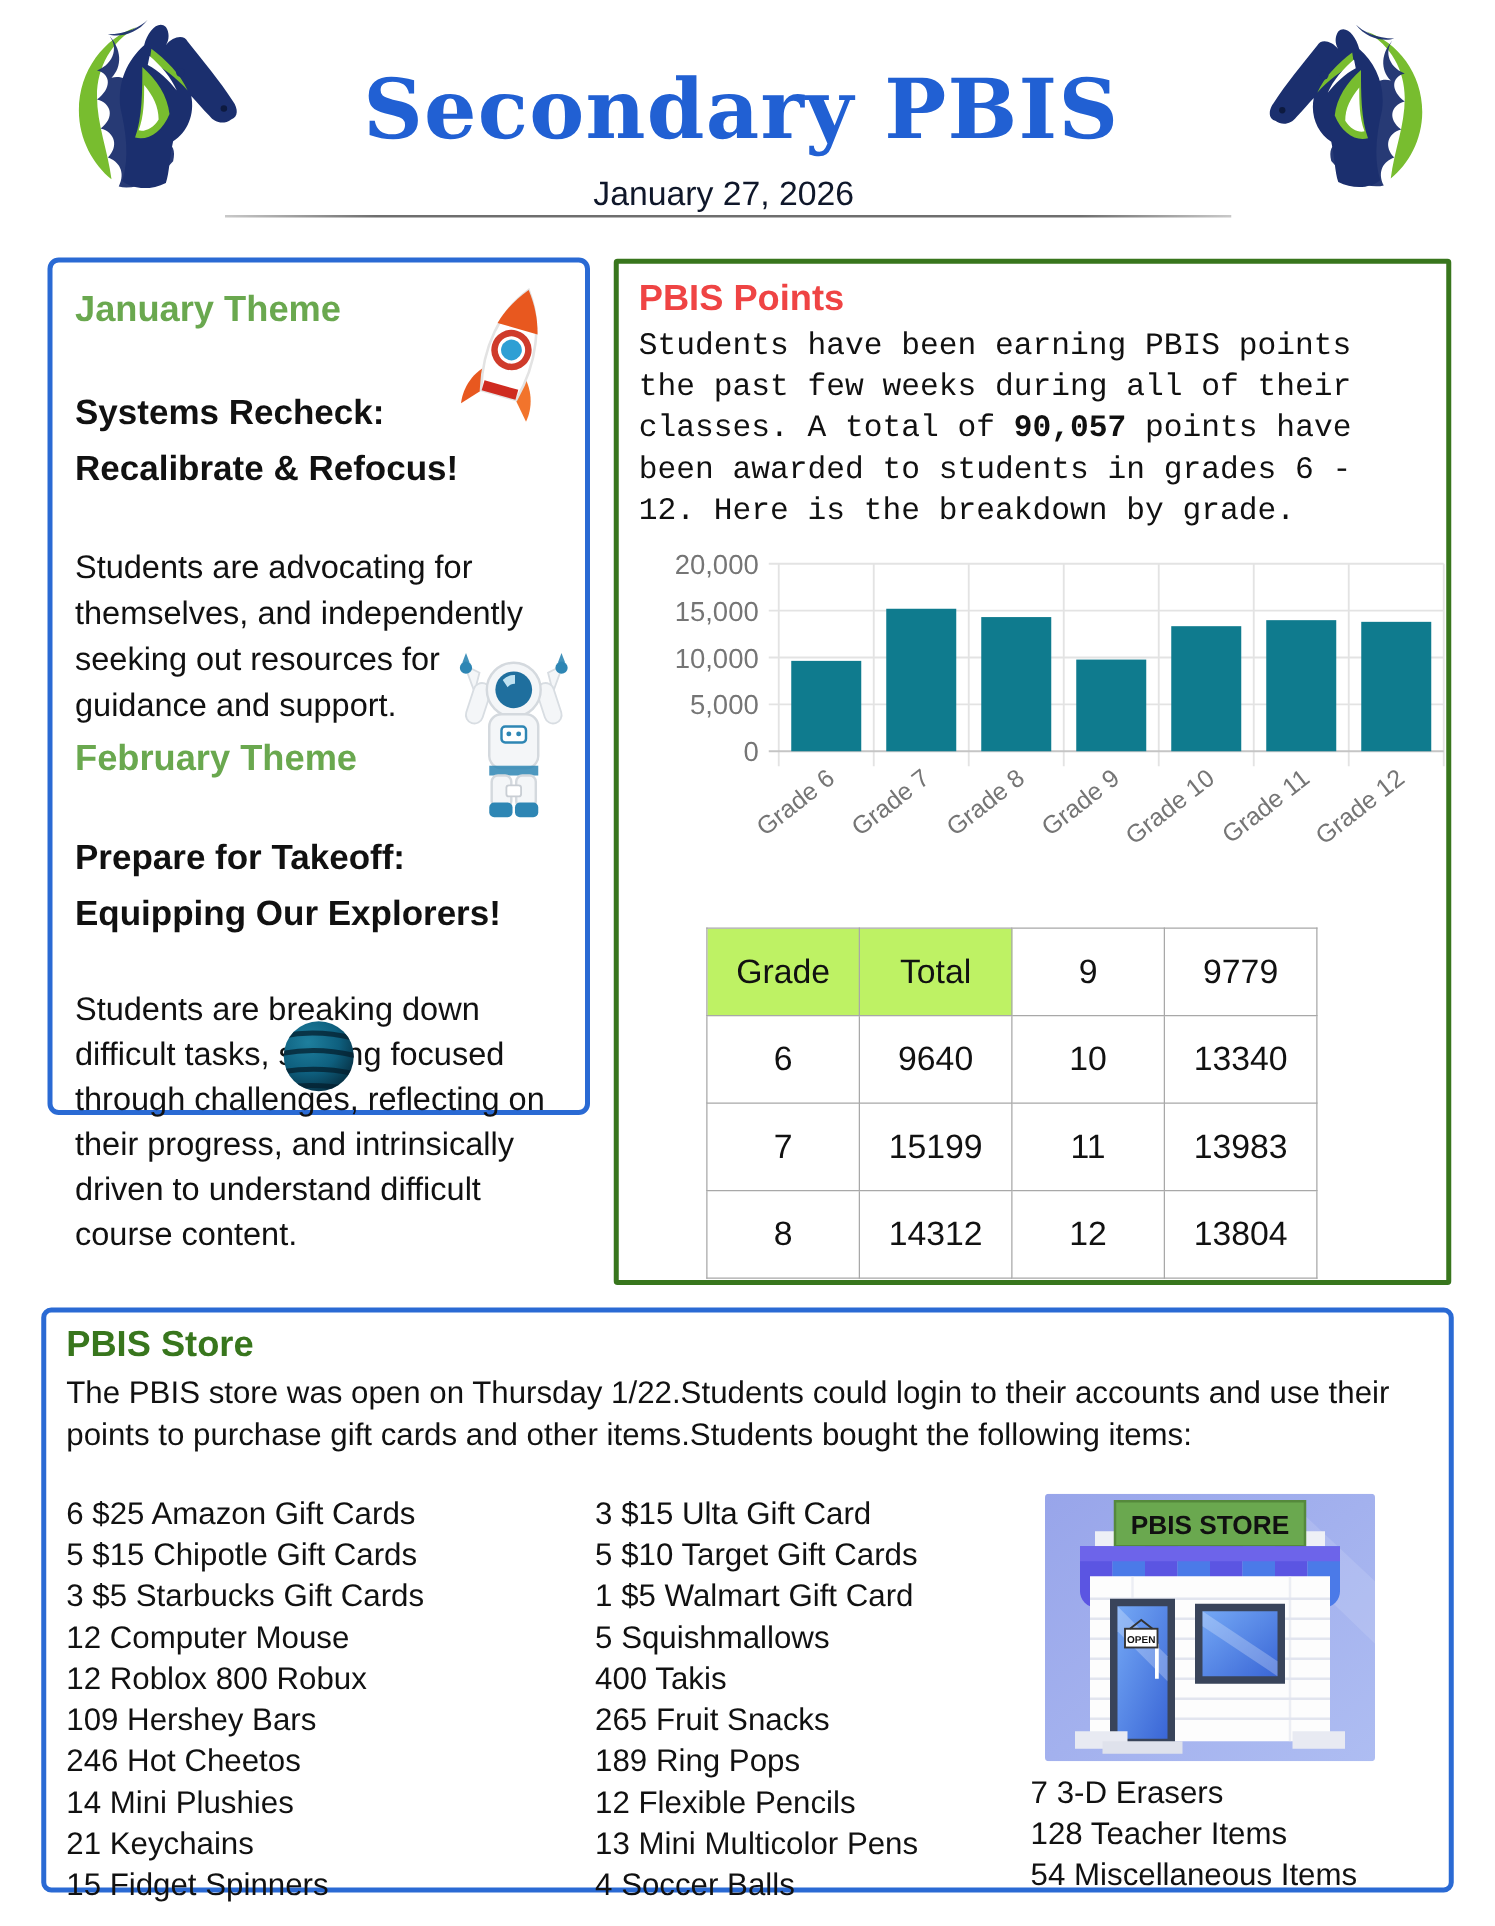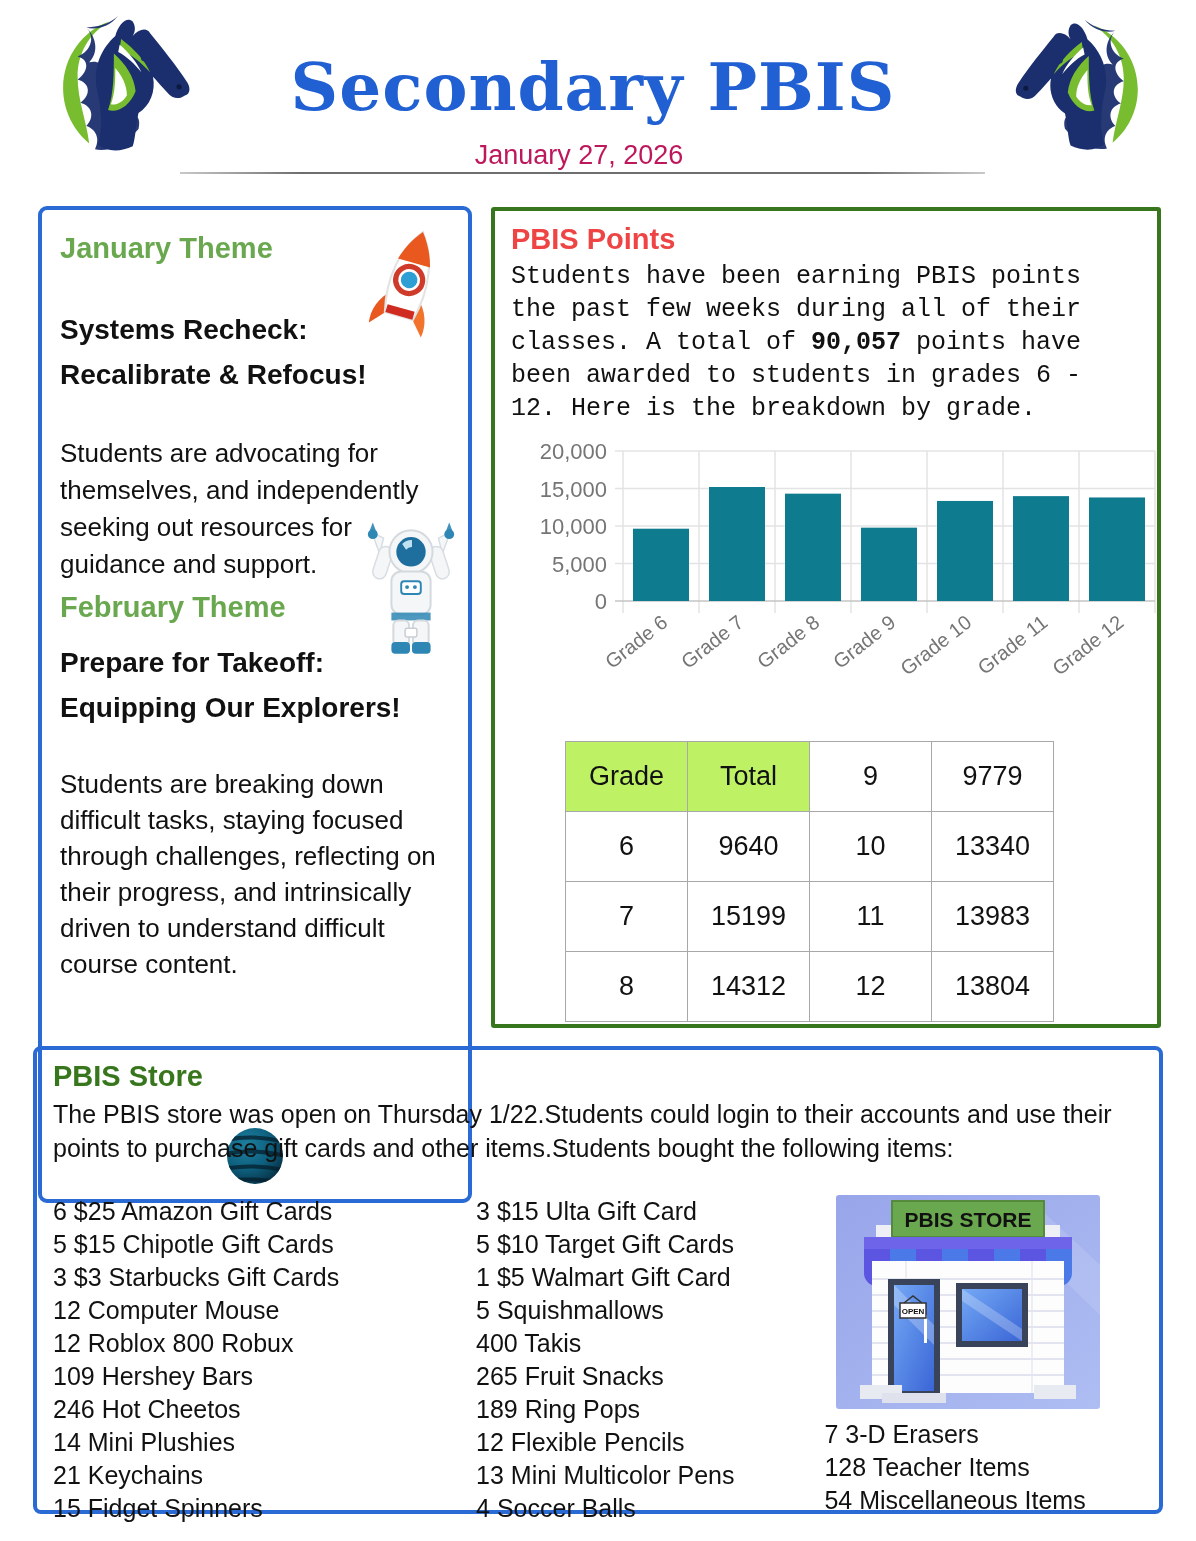--- a/index.html
+++ b/index.html
@@ -5,39 +5,39 @@
   * { margin:0; padding:0; box-sizing:border-box; }
   html,body { background:#ffffff; }
   body { font-family:"Liberation Sans", sans-serif; color:#111; }
   .page { position:relative; width:1196px; height:1541px; background:#fff; overflow:hidden; }
 
   
   .logo { position:absolute; }
   .logo.right { transform:scaleX(-1); }
   .masthead-title { position:absolute; left:200px; right:210px; top:48px; text-align:center;
      font-family:"DejaVu Serif", serif; font-weight:bold; font-size:66px; letter-spacing:1px; color:#2160d3; }
-  .masthead-date { position:absolute; left:200px; right:238px; top:140px; text-align:center; font-size:27px; color:#be185d; }
+  .masthead-date { position:absolute; left:200px; right:238px; top:140px; text-align:center; font-size:27px; color:#0f172a; }
   .masthead-rule { position:absolute; left:180px; top:172px; width:805px; height:2px;
      background:linear-gradient(90deg,#c9c9c9,#6e6e6e 15%,#6e6e6e 85%,#c9c9c9); }
 
   
-  .theme-box { position:absolute; left:38px; top:206px; width:434px; height:997px;
+  .theme-box { position:absolute; left:38px; top:206px; width:434px; height:686px;
      border:4px solid #2a6ad4; border-radius:9px; padding:14px 18px; }
   .points-box { position:absolute; left:491px; top:207px; width:670px; height:821px;
      border:4px solid #38761d; border-radius:3px; padding:12px 16px; }
   .store-box { position:absolute; left:33px; top:1046px; width:1130px; height:468px;
      border:4px solid #2a6ad4; border-radius:8px; padding:10px 16px; }
 
   h2.green-hd { color:#6aa84f; font-size:29px; font-weight:bold; }
   h2.darkgreen-hd { color:#38761d; font-size:29px; font-weight:bold; }
   h2.blue-hd { color:#ef4444; font-size:29px; font-weight:bold; }
 
   .theme-box h2.green-hd { margin-top:8px; }
   .subhead { font-weight:bold; font-size:28px; line-height:45px; margin-top:42px; max-width:372px; }
-  .subhead.feb { max-width:400px; margin-top:16px; }
+  .subhead.feb { max-width:400px; margin-top:39px; }
   .theme-para { font-size:26px; line-height:37px; margin-top:38px; max-width:408px; }
   .theme-para.feb { line-height:36px; margin-top:36px; }
   .feb-hd { margin-top:34px; }
 
   .art-rocket { position:absolute; right:12px; top:14px; }
   .art-astronaut { position:absolute; right:8px; top:306px; }
   .art-planet { position:absolute; left:50%; transform:translateX(-50%); bottom:12px; }
 
   .points-para { font-size:25px; line-height:33px; margin-top:4px;font-family:Liberation Mono, monospace; }
   .points-para b { font-weight:bold; }
@@ -237,21 +237,21 @@
 
   <div class="store-box">
     <h2 class="darkgreen-hd">PBIS Store</h2>
     <p class="store-para">The PBIS store was open on Thursday 1/22.Students could login to their accounts and use their points to purchase gift cards and other items.Students bought the following items:</p>
 
     <div class="store-cols">
       <div class="store-col col1">
           <div class="items">
             <div>6 $25 Amazon Gift Cards</div>
             <div>5 $15 Chipotle Gift Cards</div>
-            <div>3 $3 Starbucks Gift Cards</div>
+            <div>3 $5 Starbucks Gift Cards</div>
             <div>12 Computer Mouse</div>
             <div>12 Roblox 800 Robux</div>
             <div>109 Hershey Bars</div>
             <div>246 Hot Cheetos</div>
             <div>14 Mini Plushies</div>
             <div>21 Keychains</div>
             <div>15 Fidget Spinners</div>
           </div>
         </div>
       <div class="store-col col2">

